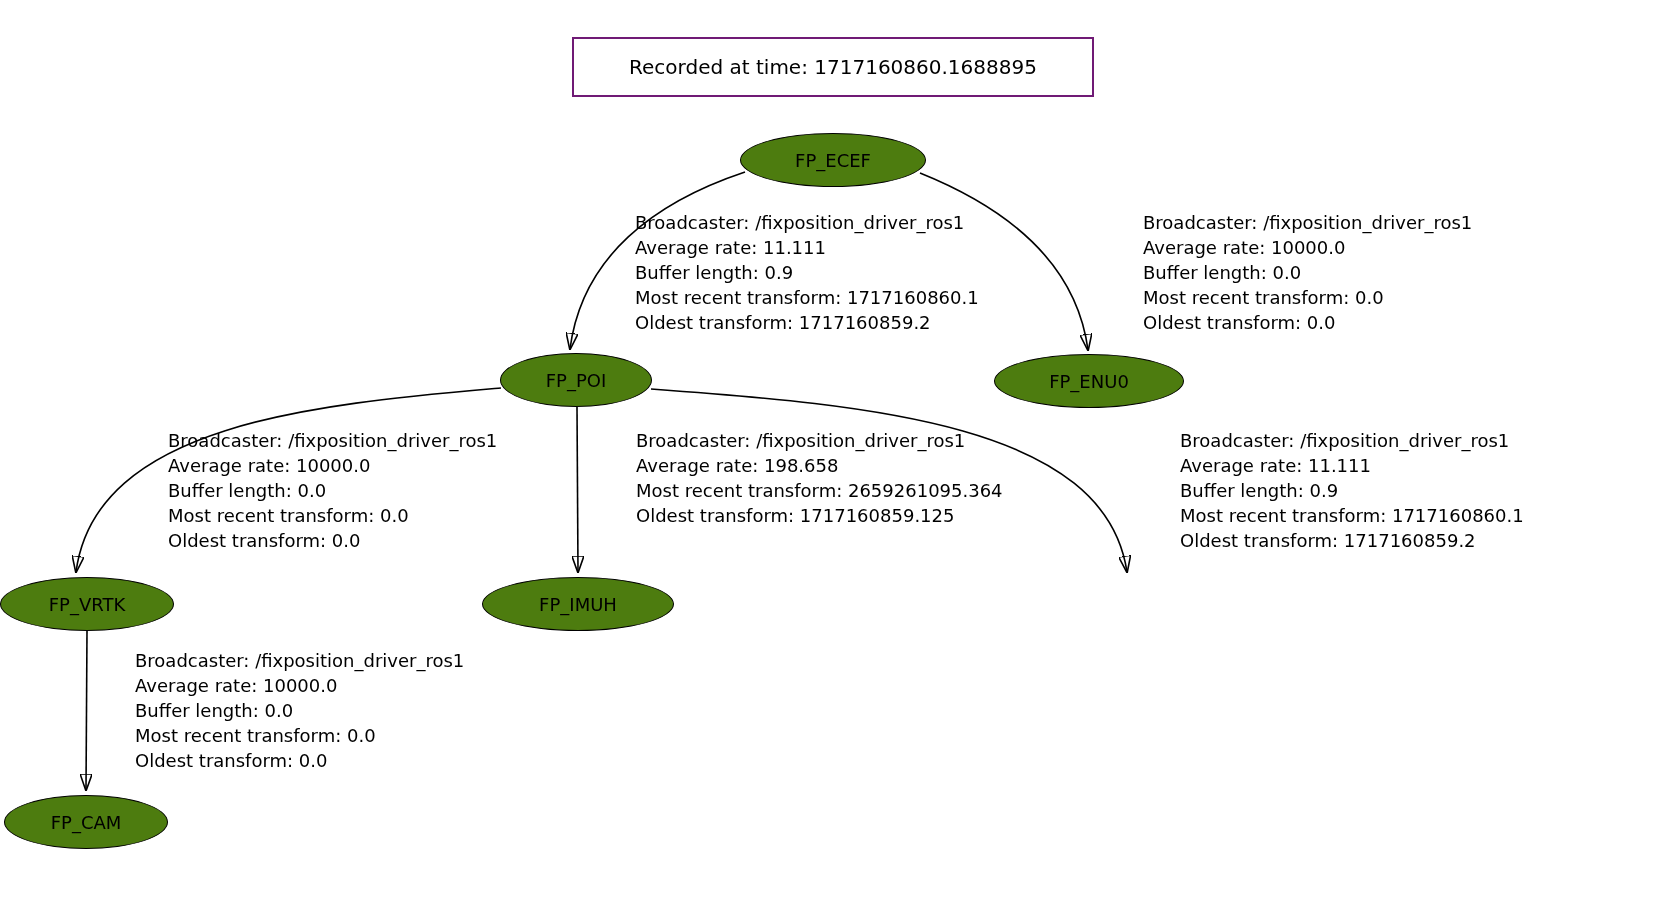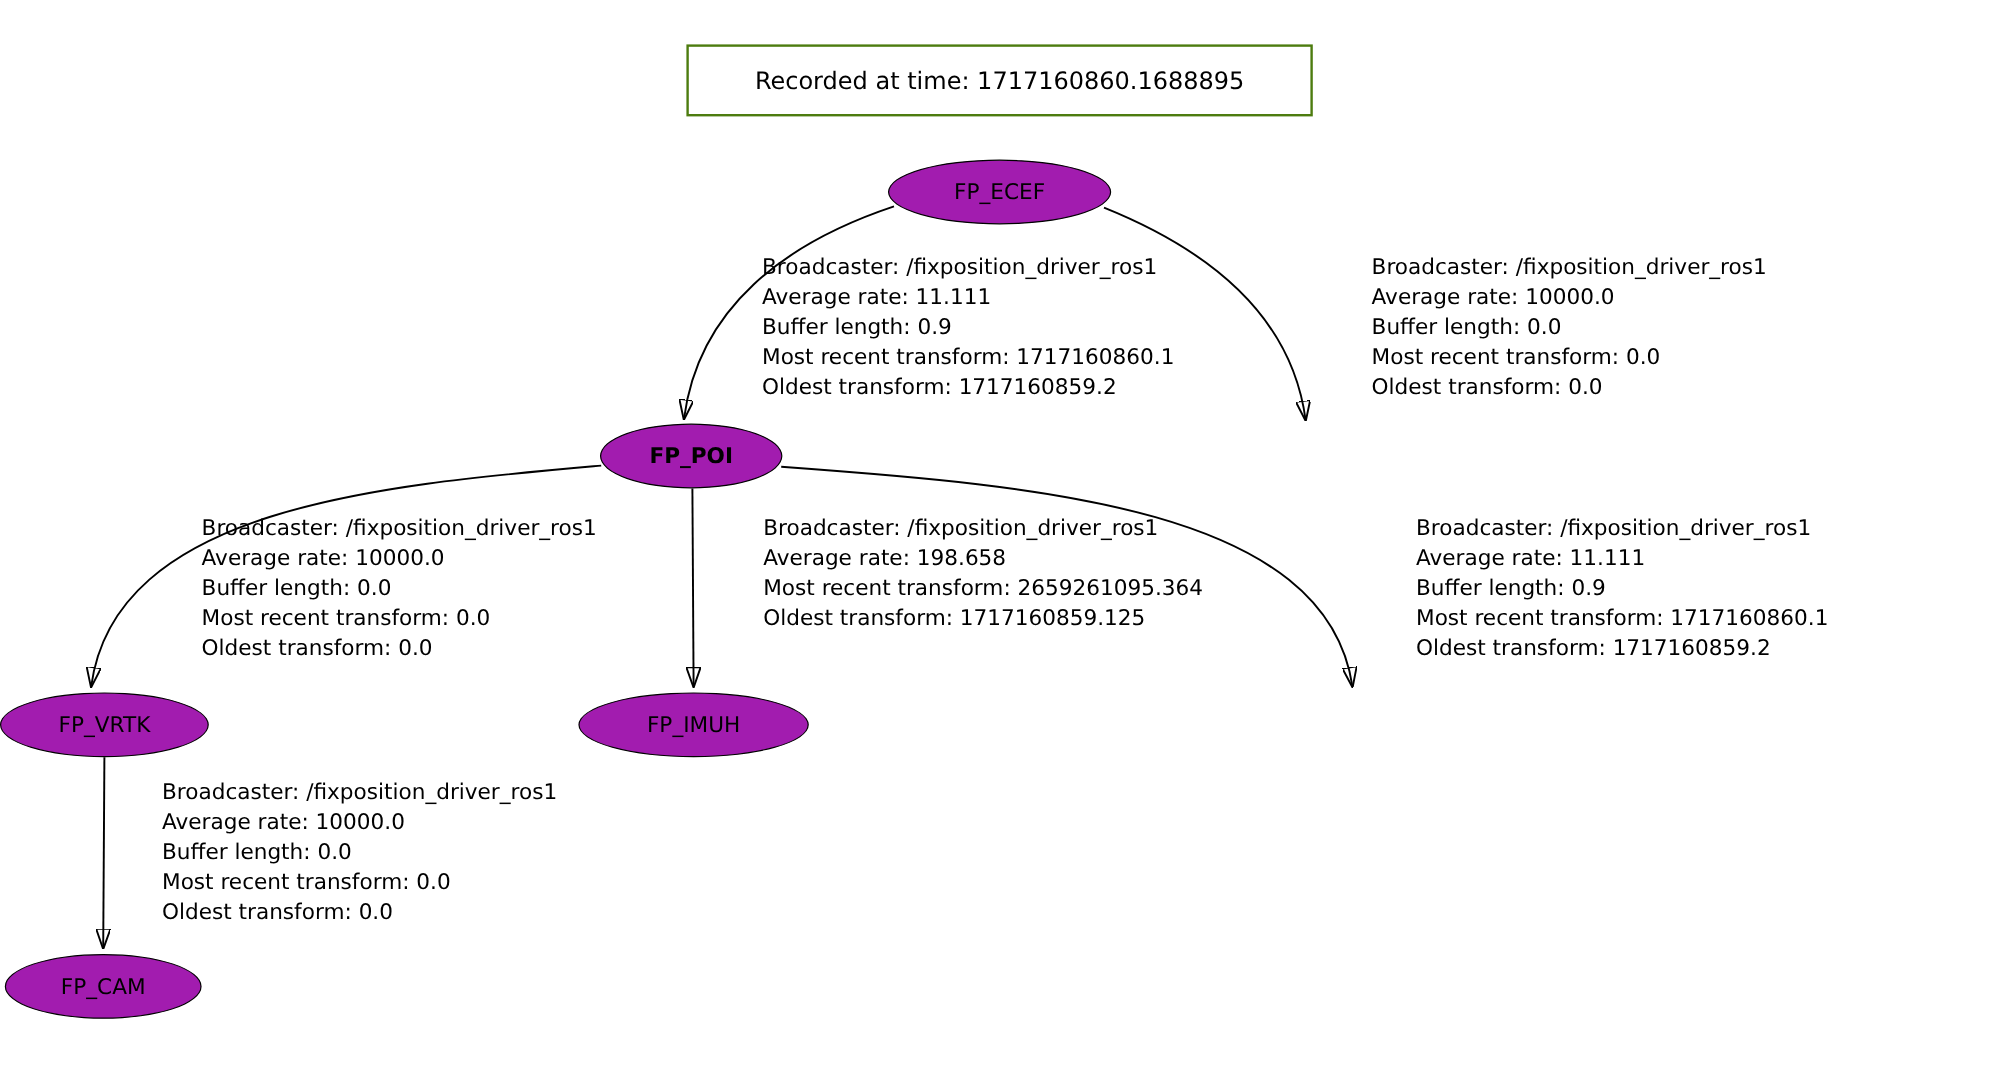--- a/index.html
+++ b/index.html
@@ -23,33 +23,33 @@
   }
   .edges path {
     fill: none;
     stroke: #000000;
     stroke-width: 1.6;
   }
   .title-box {
     position: absolute;
     left: 572px; top: 37px;
     width: 522px; height: 60px;
-    border: 2px solid #4d7c0f;
+    border: 2px solid #701a75;
     background: #ffffff;
     display: flex;
     align-items: center;
     justify-content: center;
     font-size: 20px;
     box-sizing: border-box;
   }
   .node {
     position: absolute;
     border: 1.6px solid #000000;
     border-radius: 50%;
-    background: #a21caf;
+    background: #4d7c0f;
     display: flex;
     align-items: center;
     justify-content: center;
     font-size: 18px;
     box-sizing: border-box;
   }
   .edge-label {
     position: absolute;
     font-size: 18px;
     line-height: 25px;
@@ -75,22 +75,25 @@
     <path d="M 87 631 L 86 790" marker-end="url(#arrowhead)"></path>
   </svg>
 
   <div class="title-box">
     <span>Recorded at time: 1717160860.1688895</span>
   </div>
 
   <div class="node" style="left:740px; top:133px; width:186px; height:54px;">
     <span>FP_ECEF</span>
   </div>
-  <div class="node" style="left:500px; top:353px; width:152px; height:54px;font-weight:bold;">
+  <div class="node" style="left:500px; top:353px; width:152px; height:54px;">
     <span>FP_POI</span>
+  </div>
+  <div class="node" style="left:994px; top:354px; width:190px; height:54px;">
+    <span>FP_ENU0</span>
   </div>
   <div class="node" style="left:482px; top:577px; width:192px; height:54px;">
     <span>FP_IMUH</span>
   </div>
   <div class="node" style="left:0px; top:577px; width:174px; height:54px;">
     <span>FP_VRTK</span>
   </div>
   <div class="node" style="left:4px; top:795px; width:164px; height:54px;">
     <span>FP_CAM</span>
   </div>

